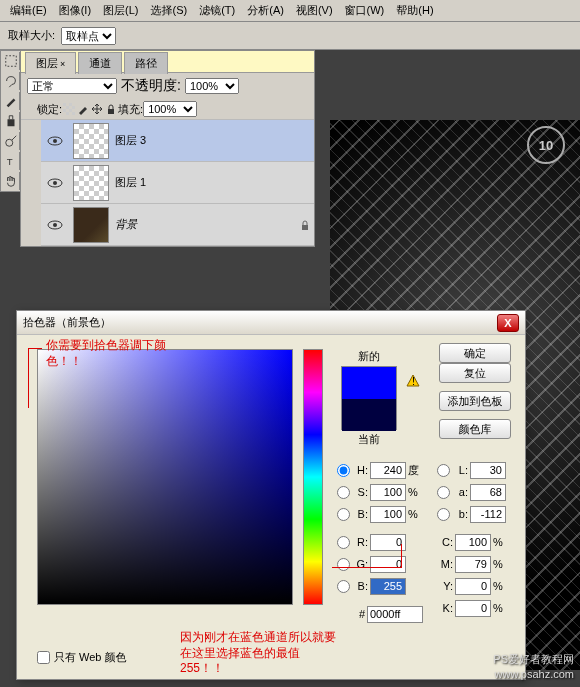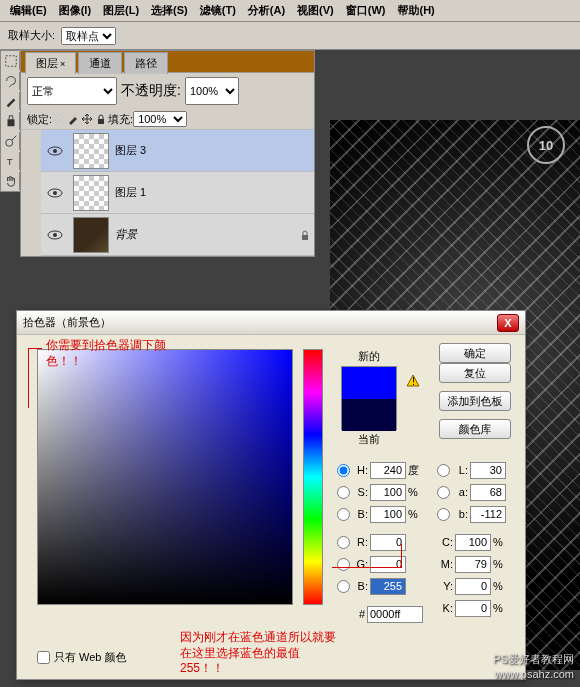--- a/index.html
+++ b/index.html
@@ -1,37 +1,37 @@
 <!DOCTYPE html>
 <html><head>
 <meta charset="utf-8">
 <style>
 * { margin: 0; padding: 0; box-sizing: border-box; font-family: "Microsoft YaHei", SimSun, sans-serif; font-size: 11px; }
 body { background: #404040; width: 580px; height: 687px; overflow: hidden; position: relative; }
 
-.menubar { background: #d4d0c8; height: 22px; display: flex; align-items: center; padding: 0 4px; border-bottom: 1px solid #888; font-weight: bold; }
+.menubar { background: #d4d0c8; height: 22px; display: flex; align-items: center; padding: 0 4px; border-bottom: 1px solid #888; }
 .menubar span { padding: 2px 6px; cursor: pointer; }
 
 .optbar { background: #d4d0c8; height: 28px; display: flex; align-items: center; padding: 0 8px; border-bottom: 1px solid #888; gap: 6px; }
 .optbar select { height: 18px; font-size: 11px; }
 
 .toolbox { position: absolute; left: 0; top: 50px; width: 20px; background: #d4d0c8; border: 1px solid #888; display: flex; flex-direction: column; }
 .tool { width: 20px; height: 20px; border: 1px solid #d4d0c8; display: flex; align-items: center; justify-content: center; cursor: pointer; }
 .tool svg { width: 14px; height: 14px; }
 
 .panel { position: absolute; left: 20px; top: 50px; width: 295px; background: #d4d0c8; border: 1px solid #888; }
-.panel-tabs { height: 22px; display: flex; align-items: center; padding: 2px 4px 0; background: #a16207; border-bottom: 1px solid #999; }
+.panel-tabs { height: 22px; display: flex; align-items: center; padding: 2px 4px 0; background: #fef9c3; border-bottom: 1px solid #999; }
 .ptab { padding: 3px 10px; border: 1px solid #999; border-bottom: none; background: #c0c0c0; margin-right: 2px; cursor: pointer; }
 .ptab.active { background: #d4d0c8; font-weight: normal; }
 .ptab-close { font-size: 9px; margin-left: 2px; }
 
 .panel-opts { padding: 4px 6px; display: flex; align-items: center; gap: 4px; flex-wrap: wrap; }
-.panel-opts select, .panel-opts input { height: 28px; font-size: 11px; }
+.panel-opts select, .panel-opts input { height: 16px; font-size: 11px; }
 .panel-opts .lbl { font-size: 14px; }
-.lock-row { padding: 2px 6px; display: flex; align-items: center; border-bottom: 1px solid #bbb; }
+.lock-row { padding: 2px 16px; display: flex; align-items: center; border-bottom: 1px solid #bbb; }
 .lock-ico { width: 14px; height: 14px; display: inline-flex; align-items: center; justify-content: center; }
 
 .layers { background: #d8d8d8; margin-left: 20px; }
 .layer-row { display: flex; align-items: center; height: 42px; border-bottom: 1px solid #bbb; padding: 2px; }
 .layer-vis { width: 24px; display: flex; align-items: center; justify-content: center; }
 .layer-thumb { width: 36px; height: 36px; border: 1px solid #888; background: repeating-conic-gradient(#ccc 0 25%, #fff 0 50%) 0 0/10px 10px; margin: 0 6px; }
 .layer-thumb.bg { background: linear-gradient(135deg, #3a2a1a 60%, #5a4a2a); }
 .layer-name { flex: 1; font-size: 11px; }
 .layer-row.selected { background: #b8c8e8; }
 

